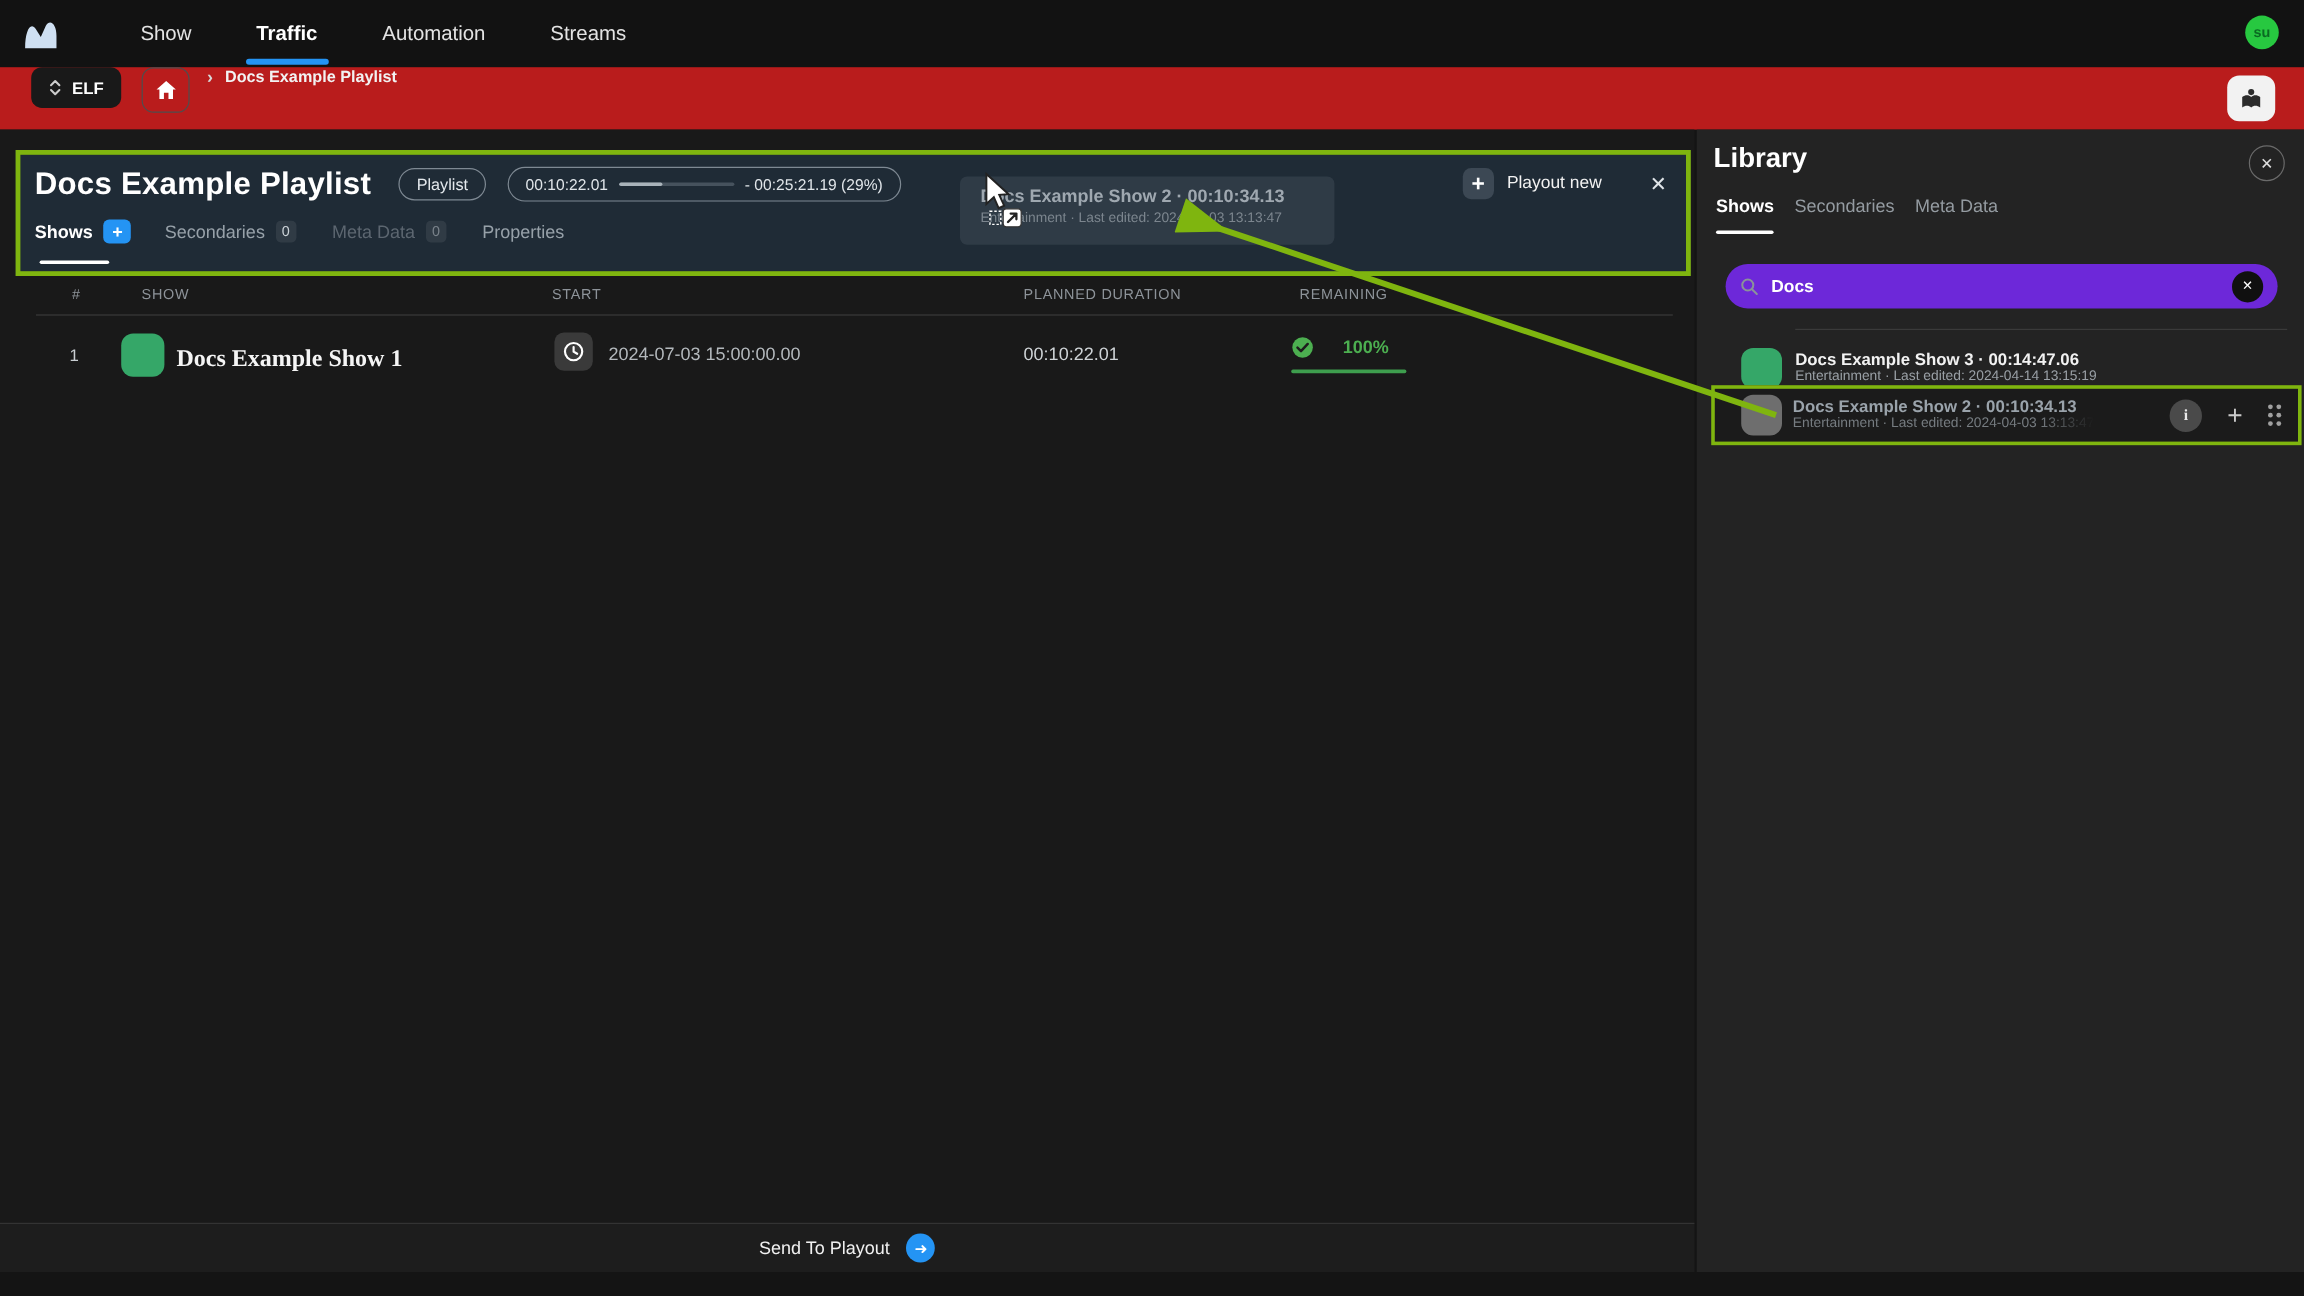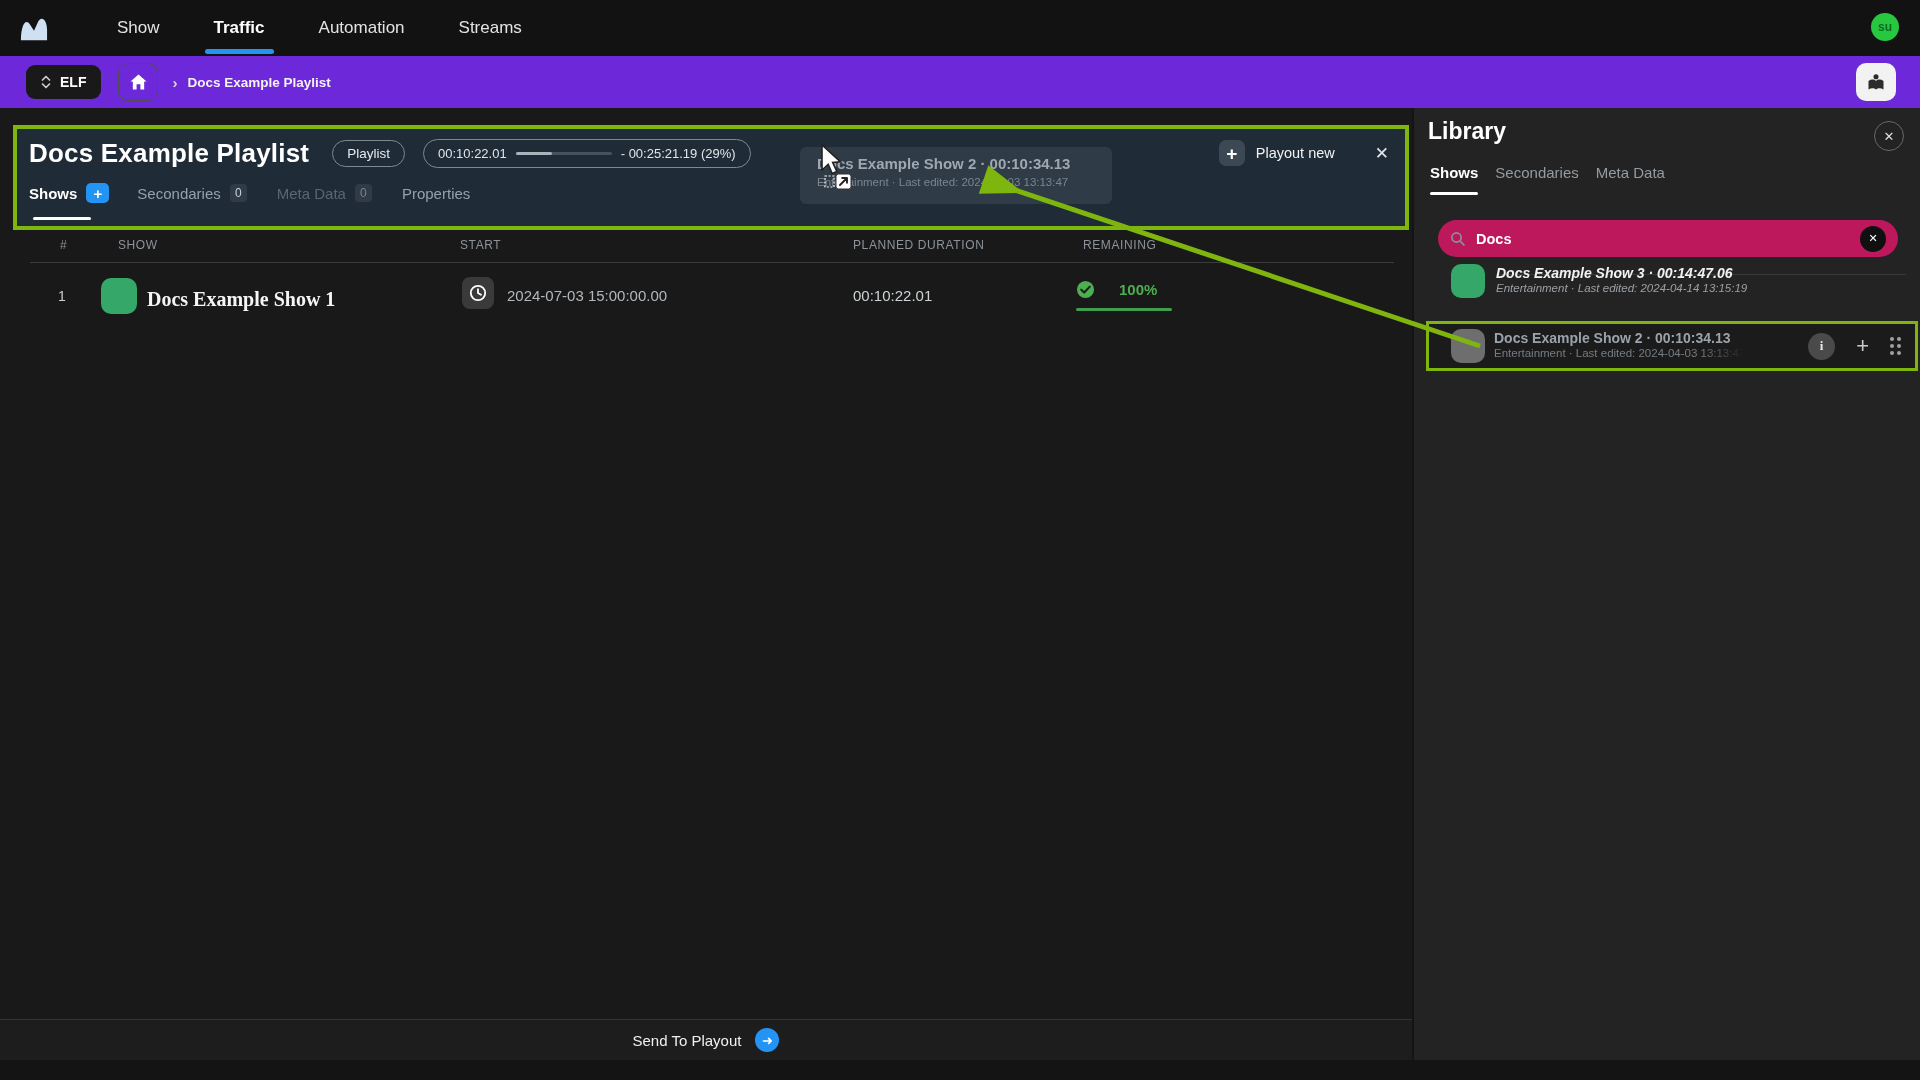--- a/index.html
+++ b/index.html
@@ -21,21 +21,21 @@
   
   .topnav{ position:absolute; left:0; top:0; width:1920px; height:56px; background:#121212; display:flex; align-items:center; }
   .logo{ margin-left:18px; width:34px; height:30px; display:flex; align-items:center; }
   .nav-tabs{ display:flex; margin-left:38px; height:100%; }
   .nav-tab{ position:relative; display:flex; align-items:center; padding:0 27px; font-size:17px; color:#e3e3e3; font-weight:500; cursor:pointer; }
   .nav-tab.active{ color:#ffffff; font-weight:700; }
   .nav-tab.active::after{ content:""; position:absolute; left:18px; right:18px; bottom:2px; height:5px; border-radius:4px; background:var(--accent-blue); }
   .avatar{ position:absolute; right:21px; top:13px; width:28px; height:28px; border-radius:50%; background:var(--avatar-green); display:flex; align-items:center; justify-content:center; font-size:12px; color:#0a6b22; font-weight:600; cursor:pointer; }
 
   
-  .crumbbar{ position:absolute; left:0; top:56px; width:1920px; height:52px; background:#6d28d9; display:flex; align-items:center; }
+  .crumbbar{ position:absolute; left:0; top:56px; width:1920px; height:52px; background:#b91c1c; display:flex; }
   .elf-btn{ margin-left:26px; height:34px; background:#191919; border-radius:9px; display:flex; align-items:center; gap:9px; padding:0 15px; cursor:pointer; }
   .elf-label{ font-size:14px; font-weight:700; color:#fff; }
   .home-btn{ margin-left:17px; width:40px; height:38px; border:1px solid #4e4e4e; border-radius:10px; display:flex; align-items:center; justify-content:center; cursor:pointer; }
   .crumb-chevron{ margin-left:14px; font-size:15px; color:#d8d8d8; font-weight:700; }
   .crumb-text{ margin-left:10px; font-size:13.5px; font-weight:700; color:#f2f2f2; }
   .book-btn{ position:absolute; right:24px; top:7px; width:40px; height:38px; background:#f2f2f2; border-radius:10px; display:flex; align-items:center; justify-content:center; cursor:pointer; }
 
   
   .main-col{ position:absolute; left:0; top:108px; width:1412px; height:952px; background:#191919; }
 
@@ -87,29 +87,29 @@
   .go-circle{ width:24px; height:24px; border-radius:50%; background:var(--accent-blue); display:flex; align-items:center; justify-content:center; font-size:13px; color:#fff; line-height:1; }
 
   
   .library{ position:absolute; left:1414px; top:108px; width:506px; height:952px; background:#232323; }
   .lib-title{ position:absolute; left:14px; top:10px; font-size:23px; font-weight:600; color:#fff; }
   .lib-close{ position:absolute; right:16px; top:13px; width:30px; height:30px; border:1px solid #6a6a6a; border-radius:50%; display:flex; align-items:center; justify-content:center; font-size:13px; color:#ddd; cursor:pointer; }
   .lib-tabs{ position:absolute; left:16px; top:56px; display:flex; gap:17px; }
   .lib-tab{ font-size:15px; color:#949ba1; cursor:pointer; }
   .lib-tab.active{ color:#ffffff; font-weight:700; }
   .lib-underline{ position:absolute; left:16px; top:84px; width:48px; height:3px; background:#fff; border-radius:2px; }
-  .searchbox{ position:absolute; left:24px; top:112px; width:460px; height:37px; background:#be185d; border-radius:19px; display:flex; align-items:center; padding:0 12px; gap:10px; }
+  .searchbox{ position:absolute; left:24px; top:112px; width:460px; height:37px; background:#6d28d9; border-radius:19px; display:flex; align-items:center; padding:0 12px; gap:10px; }
   .searchbox input{ flex:1; background:transparent; border:none; outline:none; color:#fff; font-size:14.5px; font-weight:600; font-family:"Liberation Sans", sans-serif; }
   .search-clear{ width:26px; height:26px; border-radius:50%; background:#101010; display:flex; align-items:center; justify-content:center; font-size:11px; color:#fff; cursor:pointer; }
   .lib-divider{ position:absolute; left:82px; right:14px; top:166px; border-top:1px solid #3a3a3a; }
   .lib-item{ position:absolute; left:0; width:506px; height:46px; cursor:pointer; }
   .li-icon{ position:absolute; left:37px; top:4px; width:34px; height:34px; border-radius:10px; background:var(--show-green); }
   .li-title{ position:absolute; left:82px; top:5px; font-size:14px; font-weight:700; color:#f2f2f2; white-space:nowrap; }
   .li-sub{ position:absolute; left:82px; top:22px; font-size:11.5px; color:#9aa0a6; white-space:nowrap; }
-  .item1{ top:152px;font-style:italic; } .item3{ top:266px; }
+  .item1{ top:178px; } .item3{ top:266px; }
   .item2-box{ position:absolute; left:12px; top:213px; width:492px; height:50px; border:3px solid var(--annotation-green); background:#1b1b1b; cursor:pointer; }
   .item2-box .li-icon{ left:22px; top:5px; background:#6e6e6e; }
   .item2-box .li-title{ left:65px; top:6px; color:#9aa3ab; }
   .item2-box .li-sub{ left:65px; top:23px; color:#767c81; max-width:295px; overflow:hidden;
       -webkit-mask-image:linear-gradient(90deg,#000 82%,transparent); mask-image:linear-gradient(90deg,#000 82%,transparent); }
   .item2-actions{ position:absolute; right:14px; top:0; height:44px; display:flex; align-items:center; gap:21px; }
   .info-circle{ width:27px; height:27px; border-radius:50%; background:#4a4a4a; display:flex; align-items:center; justify-content:center; font-size:13px; font-weight:700; color:#e8e8e8; font-family:"Liberation Serif", serif; cursor:pointer; }
   .item-plus{ font-size:22px; color:#c9c9c9; font-weight:400; line-height:1; cursor:pointer; }
   .drag-dots{ display:grid; grid-template-columns:4px 4px; grid-auto-rows:4px; gap:3px; cursor:grab; }
   .drag-dots span{ width:4px; height:4px; border-radius:50%; background:#a0a0a0; }

